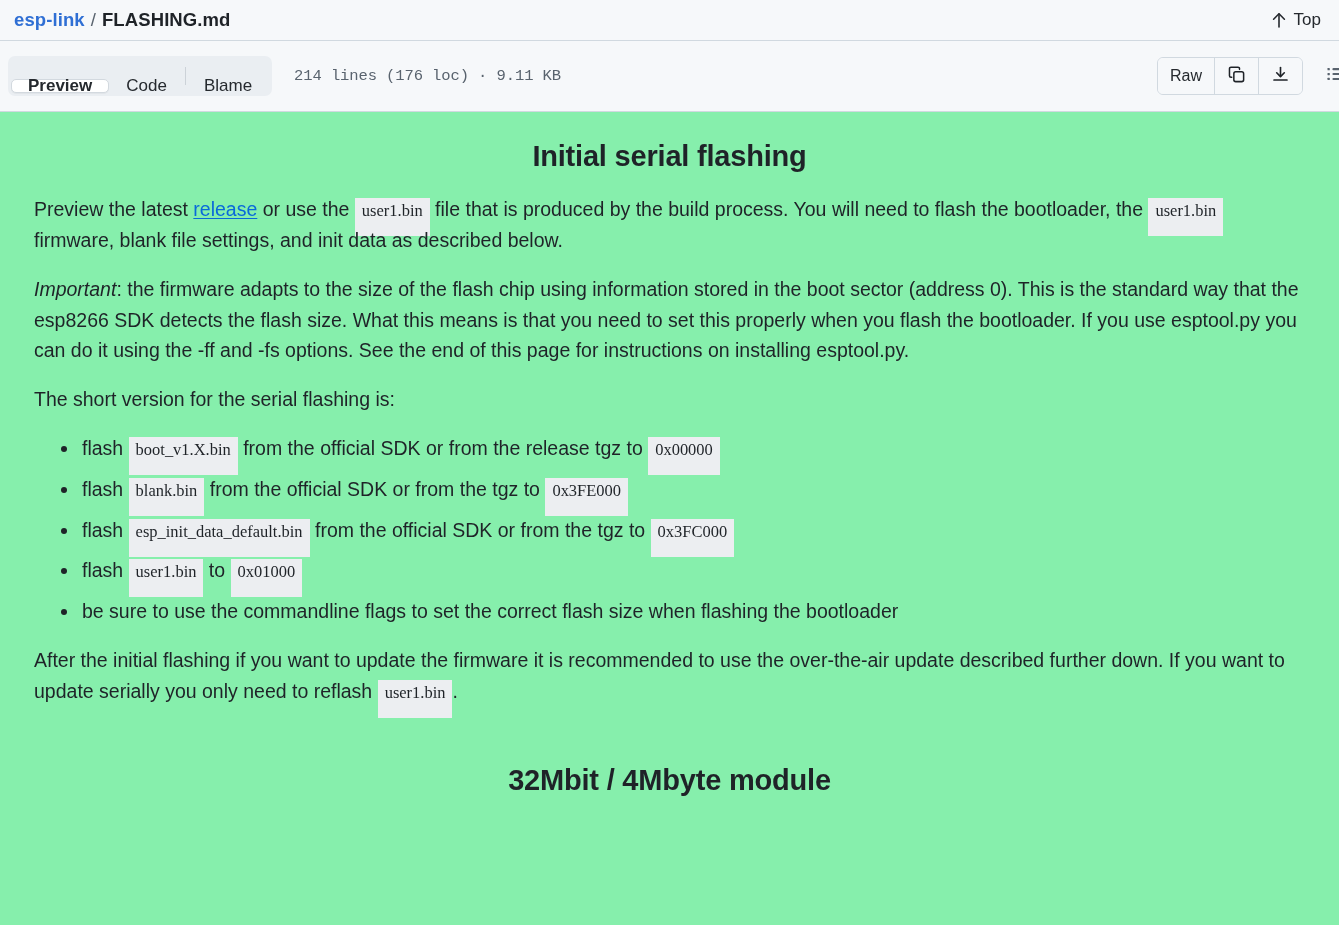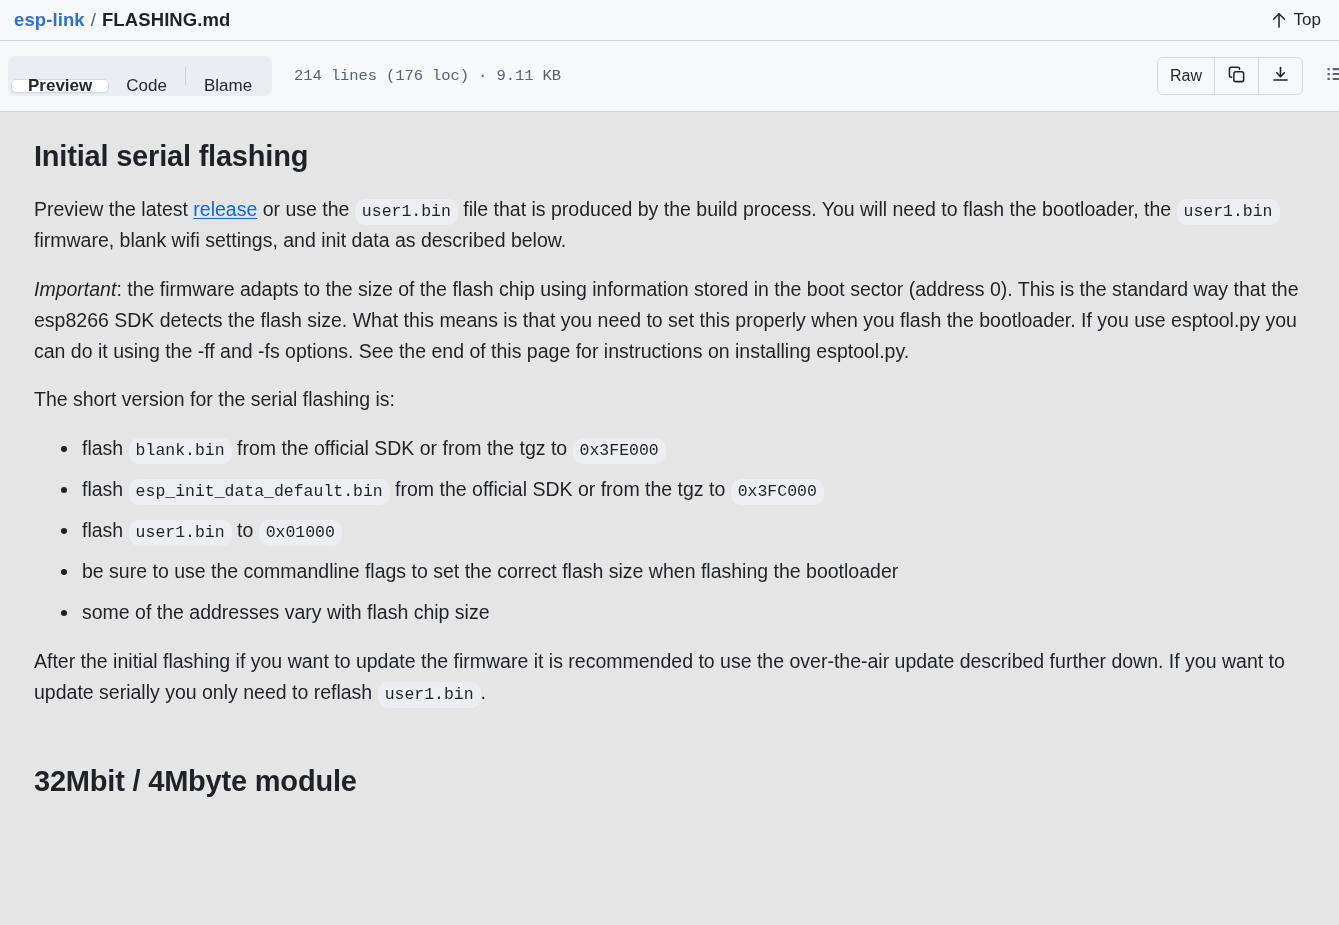--- a/index.html
+++ b/index.html
@@ -3,21 +3,21 @@
 <meta charset="utf-8">
 <style>
   * { box-sizing: border-box; }
   html, body {
     margin: 0; padding: 0;
     width: 1339px; height: 925px;
     background: #ffffff;
     font-family: "Liberation Sans", sans-serif;
     -webkit-font-smoothing: antialiased;
   }
-  .page { position: relative; width: 1339px; height: 925px; overflow: hidden; background:#e5e5e5; }
+  .page { position: relative; width: 1339px; height: 925px; overflow: hidden; background:#86efac; }
 
   
   .file-header {
     height: 41px;
     background: #f6f8fa;
     border-bottom: 1px solid #d1d9e0;
     display: flex;
     align-items: center;
     padding: 0 14px 0 14px;
     position: relative;
@@ -156,36 +156,37 @@
     font-size: 19.5px;
     line-height: 1.58;
   }
   .md h1 {
     font-size: 29px;
     font-weight: 700;
     margin: 0 0 20px 0;
     line-height: 1.25;
     letter-spacing: -0.2px;
     color: #1f2328;
+    text-align: center;
   }
   .md h1.second { margin-top: 55px; margin-bottom: 0; }
   .md p { margin: 0 0 18px 0; }
   .md a {
     color: #0969da;
     text-decoration: underline;
     text-underline-offset: 2px;
     cursor: pointer;
   }
   .md em { }
   code {
-    font-family: Liberation Mono, monospace;
+    font-family: Liberation Serif, serif;
     font-size: 0.845em;
     background: #eceef1;
-    border-radius: 10px;
-    padding: 3px 7px 4px 7px;
+    border-radius: 0;
+    padding: 3px 7px 16px 7px;
     color: #1f2328;
     white-space: nowrap;
   }
   .md ul {
     margin: 0 0 18px 0;
     padding-left: 48px;
     list-style: none;
   }
   .md li {
     position: relative;
@@ -271,32 +272,32 @@
           </svg>
         </span>
       </div>
     </div>
   </div>
 
   <div class="md">
 
     <h1>Initial serial flashing</h1>
 
-    <p class="para-wide"><span>Preview the latest </span><a>release</a><span> or use the </span><code>user1.bin</code><span> file that is produced by the build process. You will need to flash the bootloader, the </span><code>user1.bin</code><span> firmware, blank wifi settings, and init data as described below.</span></p>
+    <p class="para-wide"><span>Preview the latest </span><a>release</a><span> or use the </span><code>user1.bin</code><span> file that is produced by the build process. You will need to flash the bootloader, the </span><code>user1.bin</code><span> firmware, blank file settings, and init data as described below.</span></p>
 
     <p class="para-wide"><em>Important</em><span>: the firmware adapts to the size of the flash chip using information stored in the boot sector (address 0). This is the standard way that the esp8266 SDK detects the flash size. What this means is that you need to set this properly when you flash the bootloader. If you use esptool.py you can do it using the -ff and -fs options. See the end of this page for instructions on installing esptool.py.</span></p>
 
     <p>The short version for the serial flashing is:</p>
 
     <ul>
+      <li><span>flash </span><code>boot_v1.X.bin</code><span> from the official SDK or from the release tgz to </span><code>0x00000</code></li>
       <li><span>flash </span><code>blank.bin</code><span> from the official SDK or from the tgz to </span><code>0x3FE000</code></li>
       <li><span>flash </span><code>esp_init_data_default.bin</code><span> from the official SDK or from the tgz to </span><code>0x3FC000</code></li>
       <li><span>flash </span><code>user1.bin</code><span> to </span><code>0x01000</code></li>
       <li><span>be sure to use the commandline flags to set the correct flash size when flashing the bootloader</span></li>
-      <li><span>some of the addresses vary with flash chip size</span></li>
     </ul>
 
     <p class="para-wide"><span>After the initial flashing if you want to update the firmware it is recommended to use the over-the-air update described further down. If you want to update serially you only need to reflash </span><code>user1.bin</code><span>.</span></p>
 
     <h1 class="second">32Mbit / 4Mbyte module</h1>
 
   </div>
 </div>
 
 </body></html>

